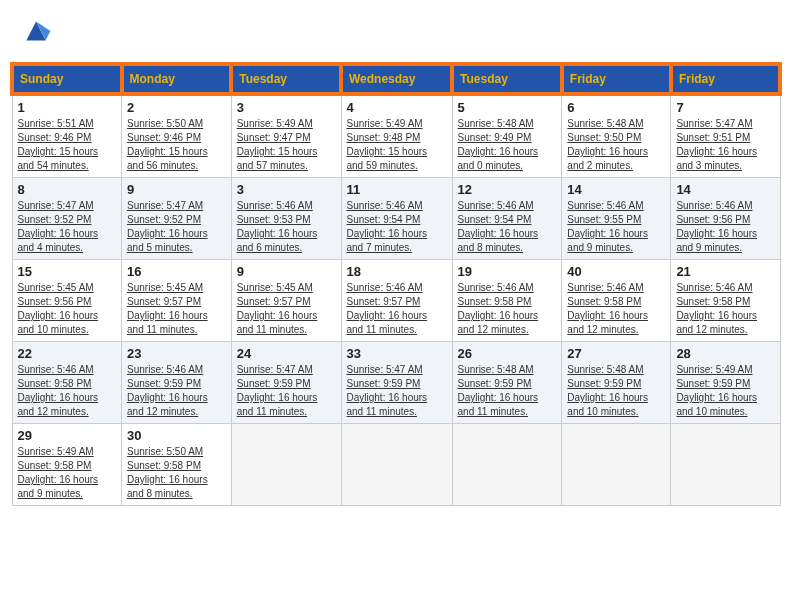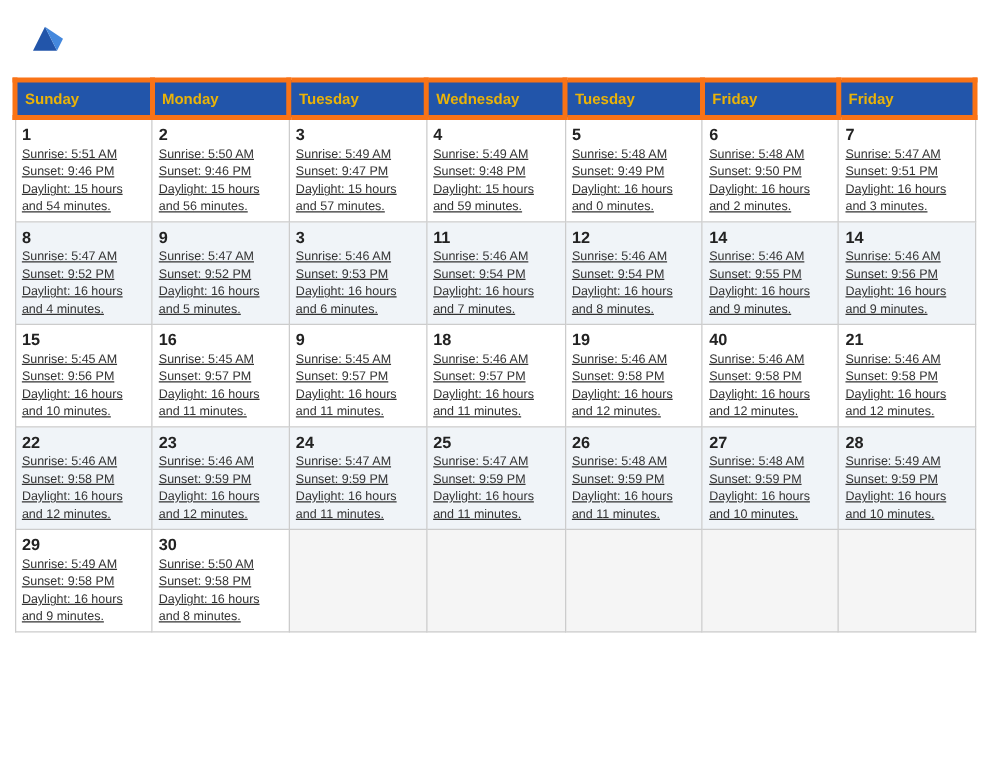--- a/index.html
+++ b/index.html
@@ -321,21 +321,21 @@
         </td>
         <td>
           <span class="day-number">24</span>
           <div class="day-info">
             Sunrise: 5:47 AM<br>
             Sunset: 9:59 PM<br>
             Daylight: 16 hours and 11 minutes.
           </div>
         </td>
         <td>
-          <span class="day-number">25</span>
+          <span class="day-number">33</span>
           <div class="day-info">
             Sunrise: 5:47 AM<br>
             Sunset: 9:59 PM<br>
             Daylight: 16 hours and 11 minutes.
           </div>
         </td>
         <td>
           <span class="day-number">26</span>
           <div class="day-info">
             Sunrise: 5:48 AM<br>

